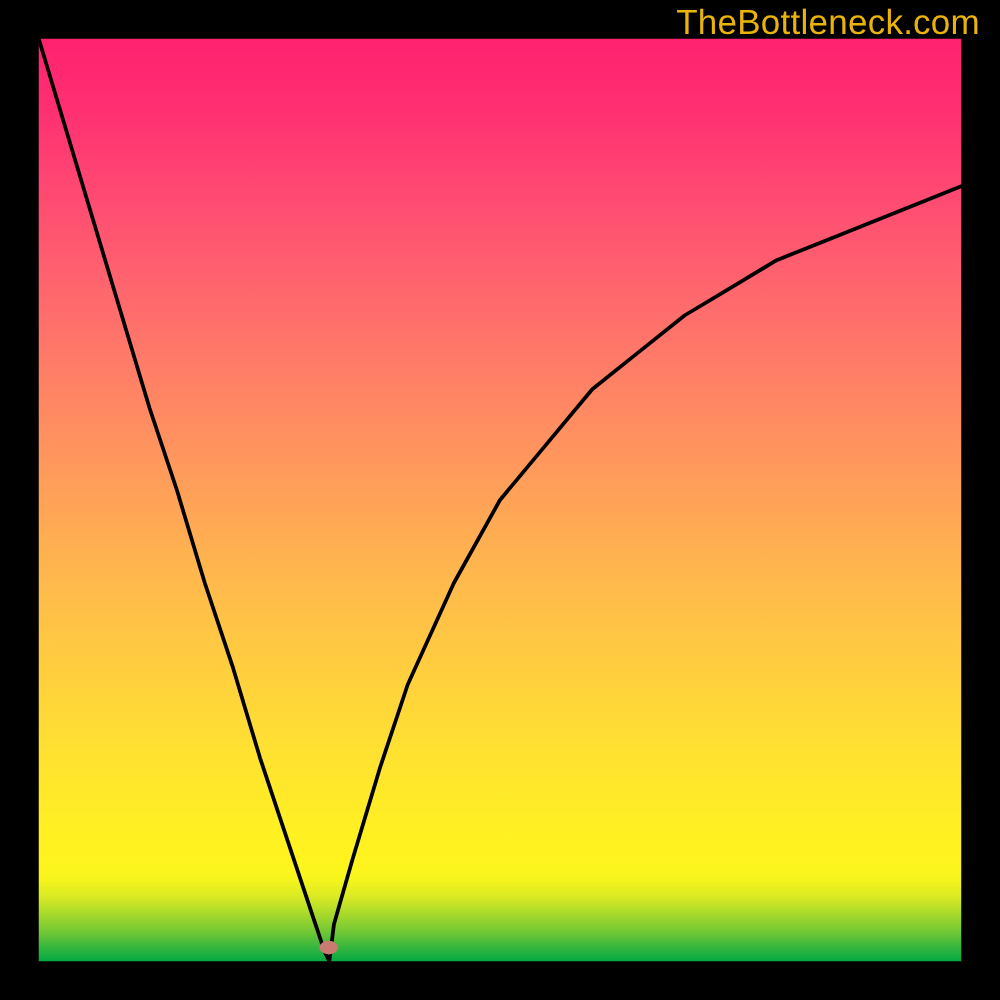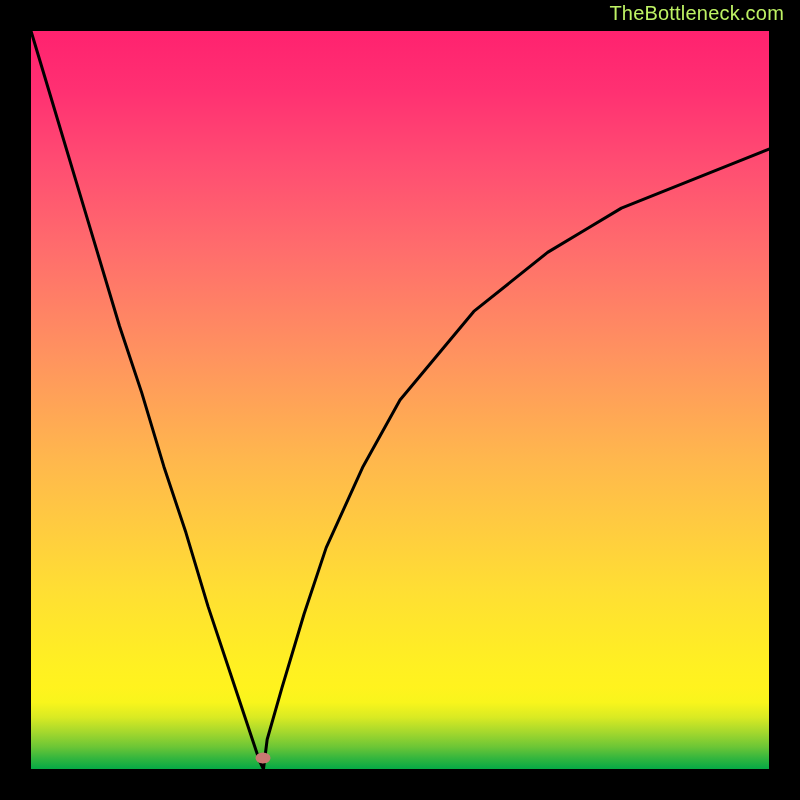--- a/index.html
+++ b/index.html
@@ -14,22 +14,22 @@
   .frame {
     position: relative;
     width: 800px;
     height: 800px;
     background: #000000;
   }
   .watermark {
     position: absolute;
     top: 2px;
     right: 16px;
-    color: #bef264;
-    font-size: 20px;
+    color: #eab308;
+    font-size: 28px;
     font-weight: 400;
     letter-spacing: 0.2px;
     z-index: 5;
   }
   .plot {
     position: absolute;
     left: 31px;
     top: 31px;
     width: 738px;
     height: 738px;

